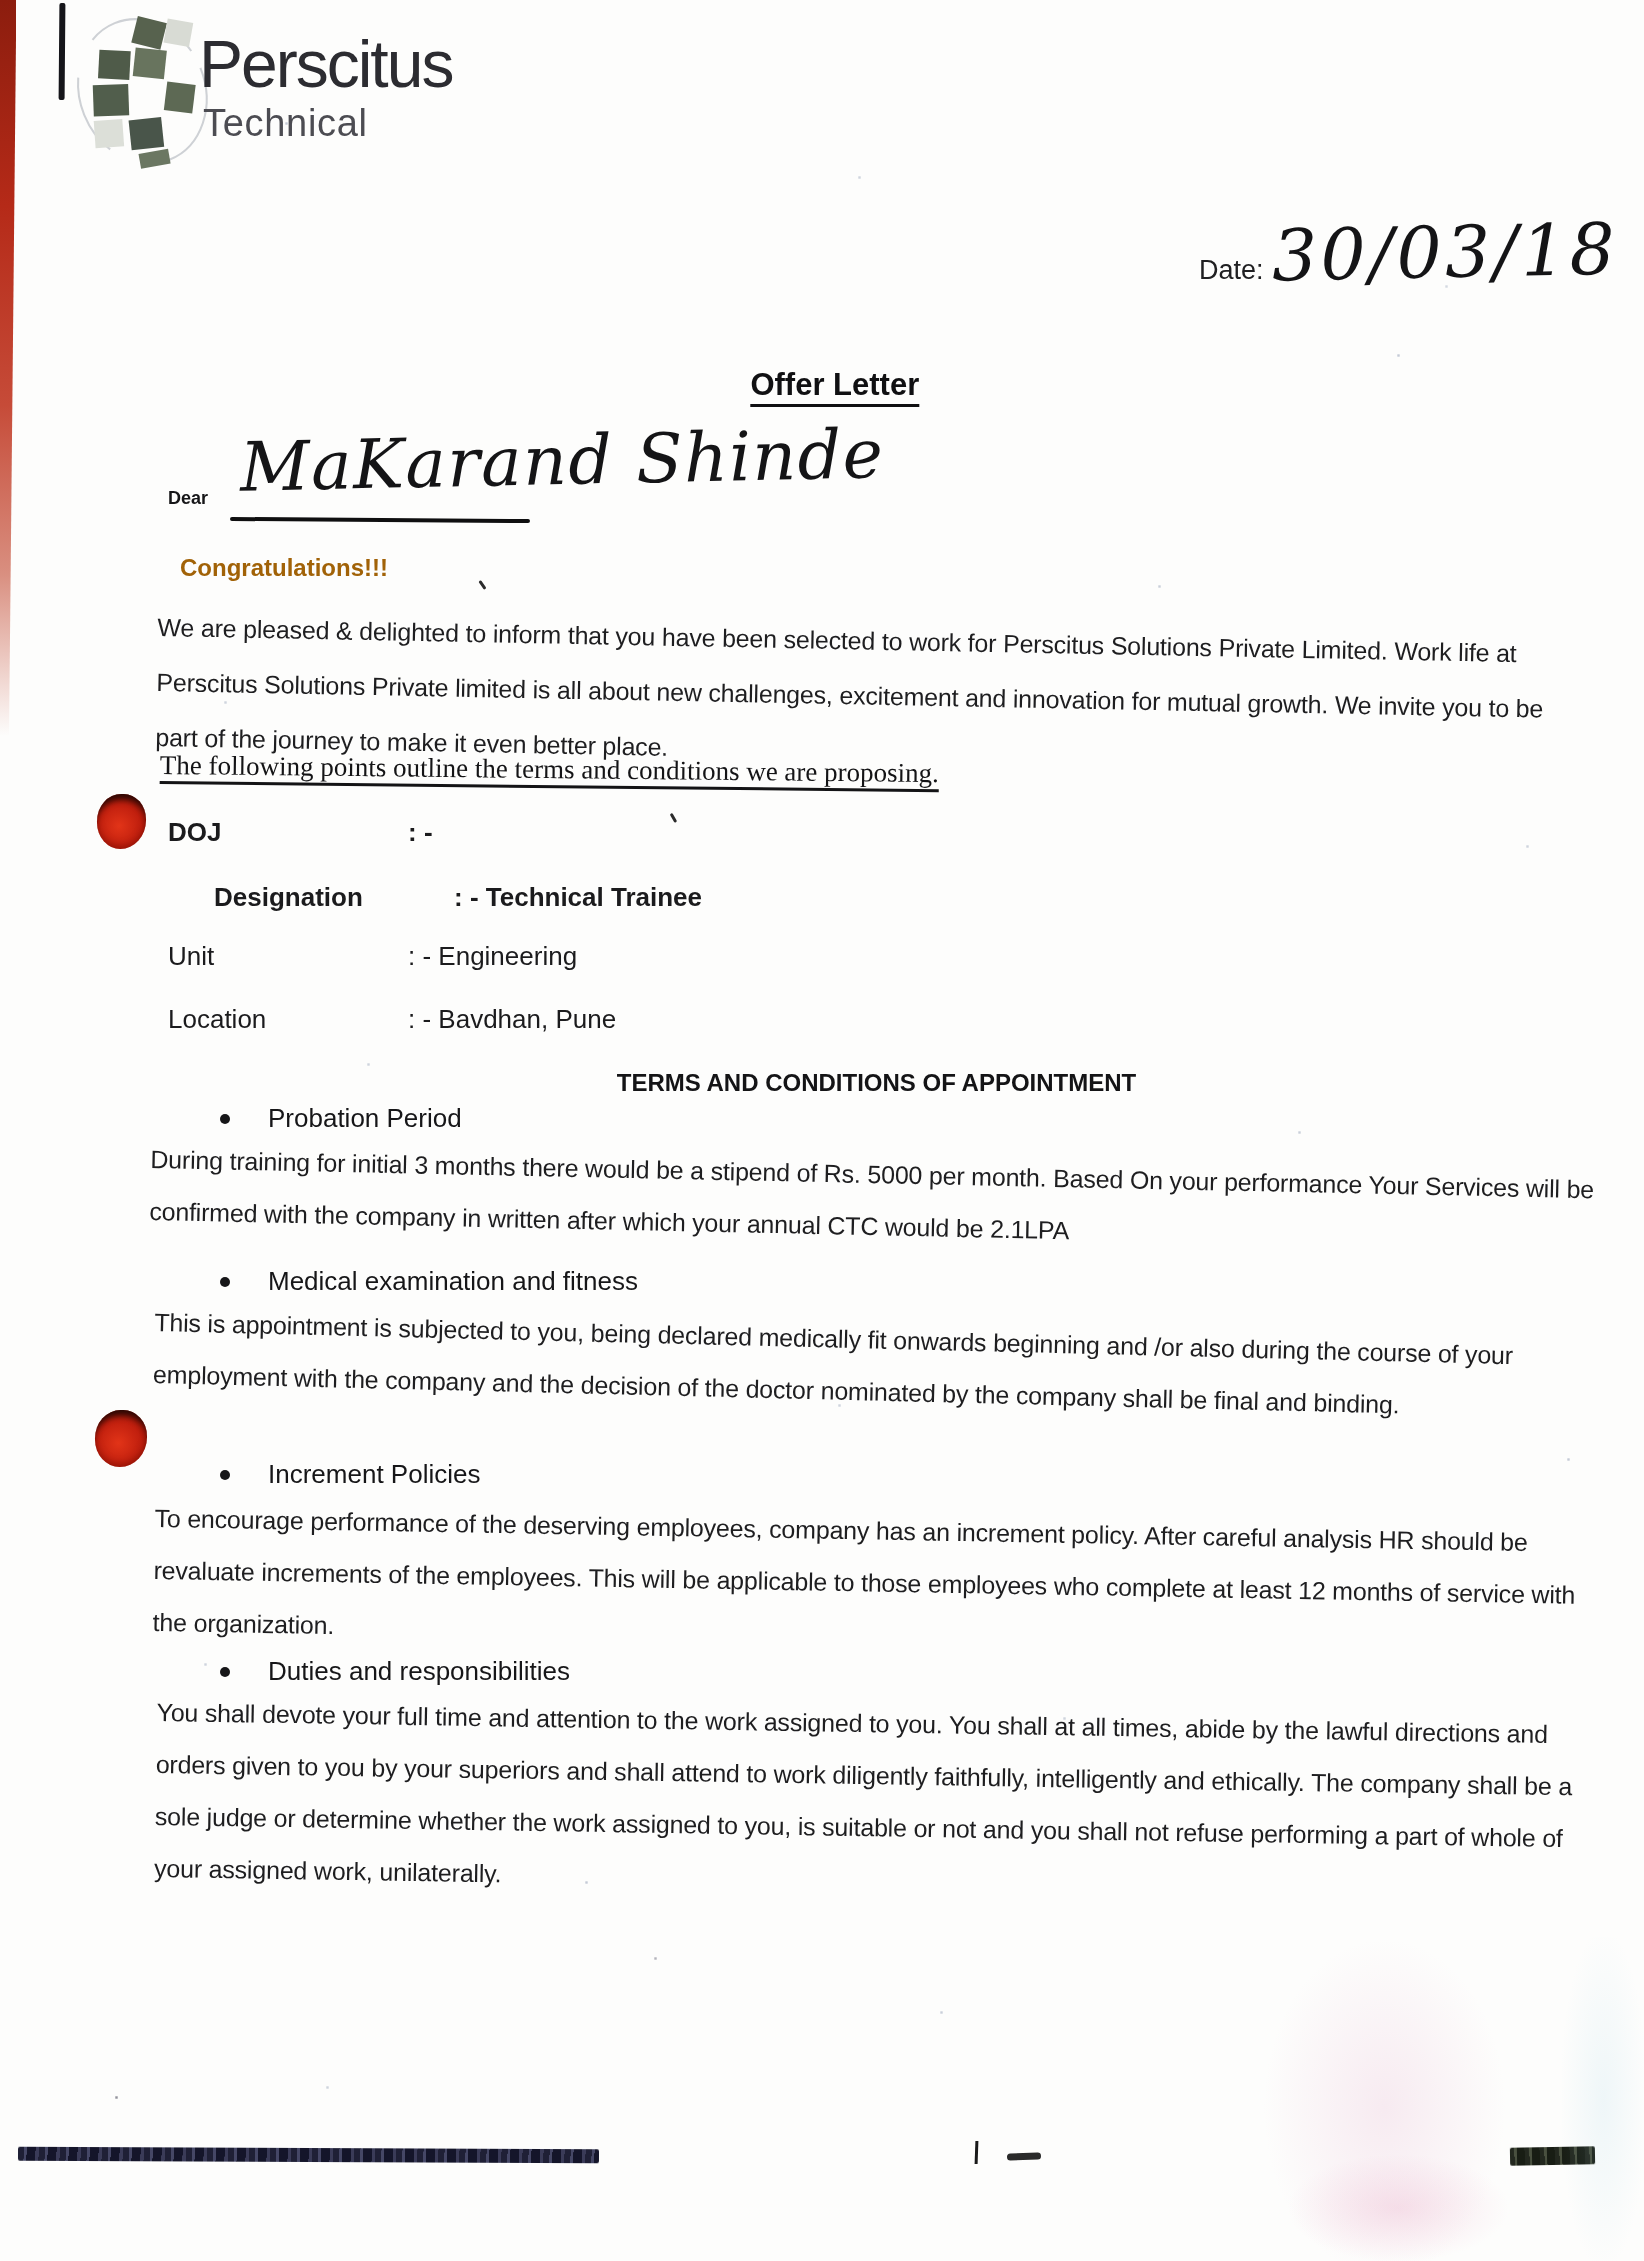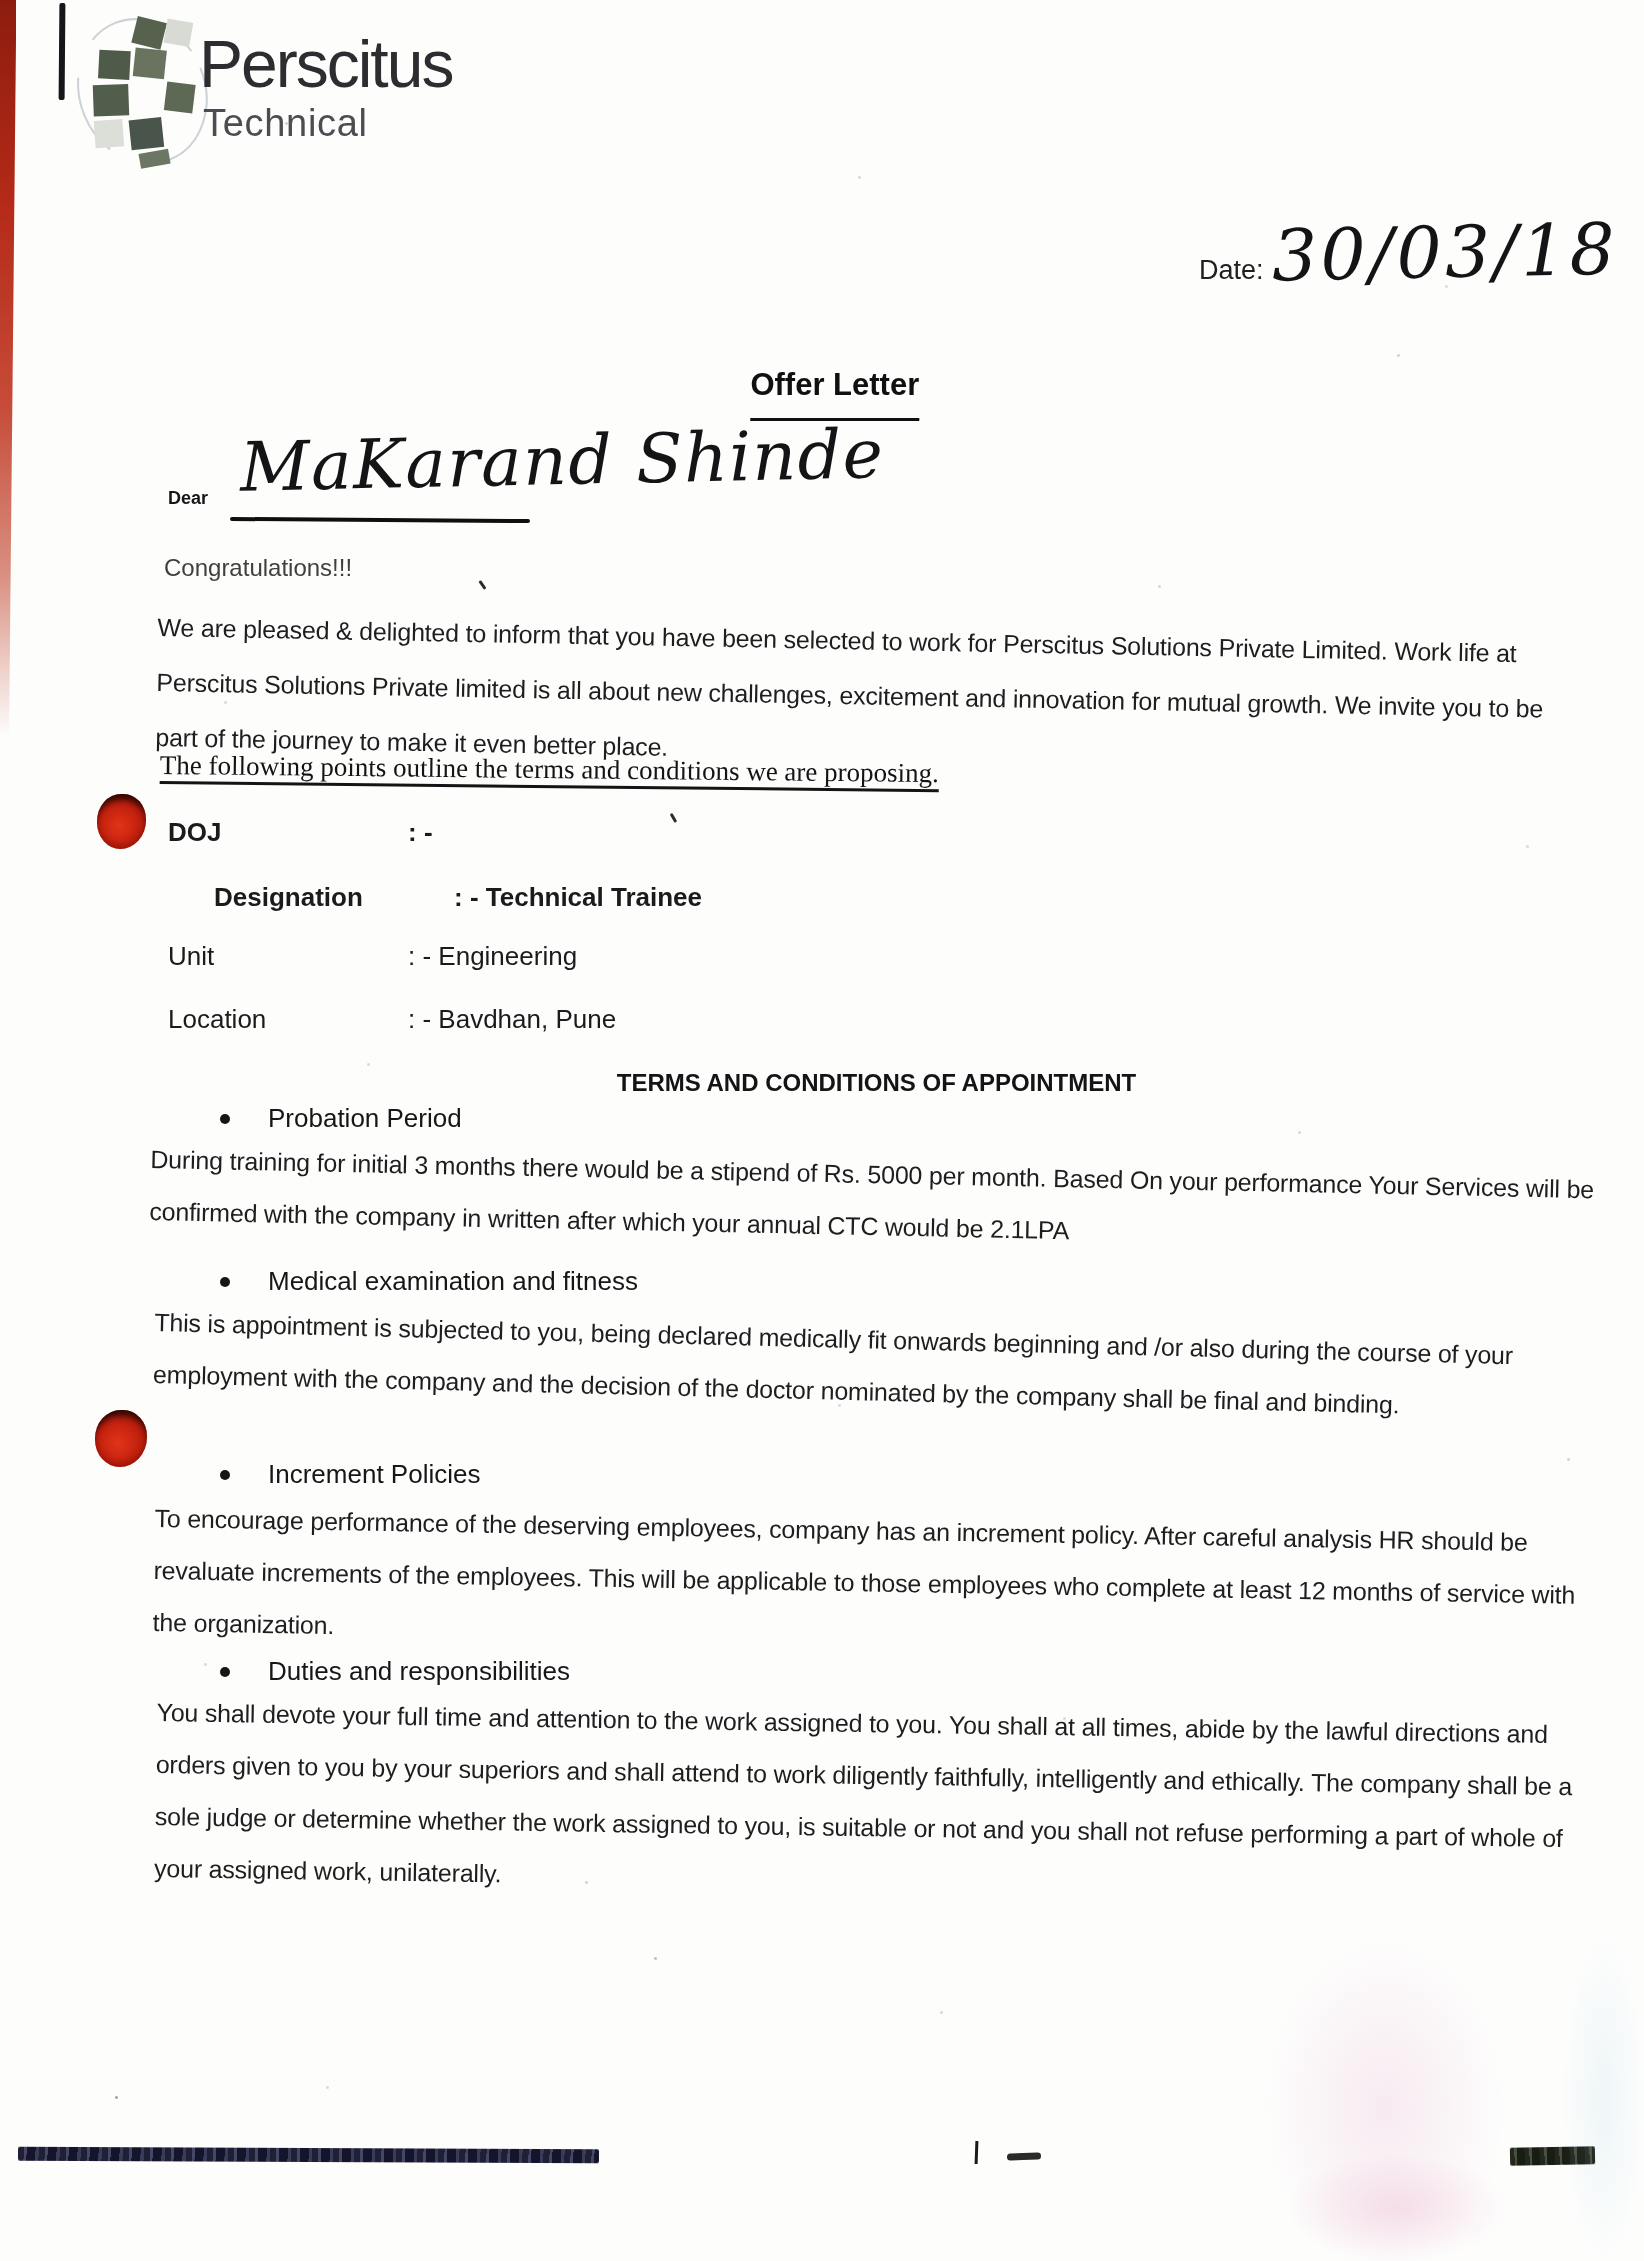--- a/index.html
+++ b/index.html
@@ -65,30 +65,30 @@
   .logo-name{position:absolute;left:199px;top:26px;font-size:66px;letter-spacing:-2px;color:#2c2c31;font-weight:400;}
   .logo-sub{position:absolute;left:203px;top:102px;font-size:38px;letter-spacing:0.7px;color:#4c4c52;font-weight:400;}
   
   .date-label{position:absolute;left:1199px;top:255px;font-size:27px;color:#202022;}
   .date-hand{
     position:absolute;left:1272px;top:211px;font-size:71px;
     font-family:"DejaVu Serif",serif;font-style:italic;letter-spacing:3.4px;
     color:#141416;transform:rotate(-1.2deg);white-space:nowrap;
   }
   .title{position:absolute;left:0;top:367px;width:1645px;text-align:center;transform:translateX(12.3px);}
-  .title span{font-size:31px;font-weight:700;color:#101012;border-bottom:3.4px solid #101012;padding-bottom:16px;}
+  .title span{font-size:31px;font-weight:700;color:#101012;border-bottom:3.4px solid #101012;padding-bottom:2px;}
   
   .dear{position:absolute;left:168px;top:488px;font-size:18px;font-weight:700;color:#161618;}
   .name-hand{
     position:absolute;left:240px;top:421px;font-size:68px;
     font-family:"DejaVu Serif",serif;font-style:italic;letter-spacing:1.4px;
     color:#141416;transform:rotate(-1.2deg);white-space:nowrap;
   }
   .name-line{position:absolute;left:230px;top:518px;width:300px;height:4.1px;background:#0f0f10;transform:rotate(.4deg);border-radius:2px;}
-  .congrats{position:absolute;left:164px;top:554px;font-size:24px;font-weight:400;color:#404040;}
+  .congrats{position:absolute;left:180px;top:554px;font-size:24px;font-weight:700;color:#a16207;}
   
   .para{position:absolute;font-size:25px;letter-spacing:-0.2px;line-height:55px;color:#1e1e20;transform-origin:left top;}
   .intro{left:158px;top:600px;width:1425px;transform:rotate(1.1deg);}
   .terms-intro{
     position:absolute;left:160px;top:750px;font-size:27px;
     font-family:"Liberation Serif",serif;color:#141416;
     transform:rotate(.6deg);transform-origin:left top;white-space:nowrap;
   }
   .terms-intro span{text-decoration:underline;text-decoration-thickness:2.7px;text-underline-offset:6.8px;}
   

